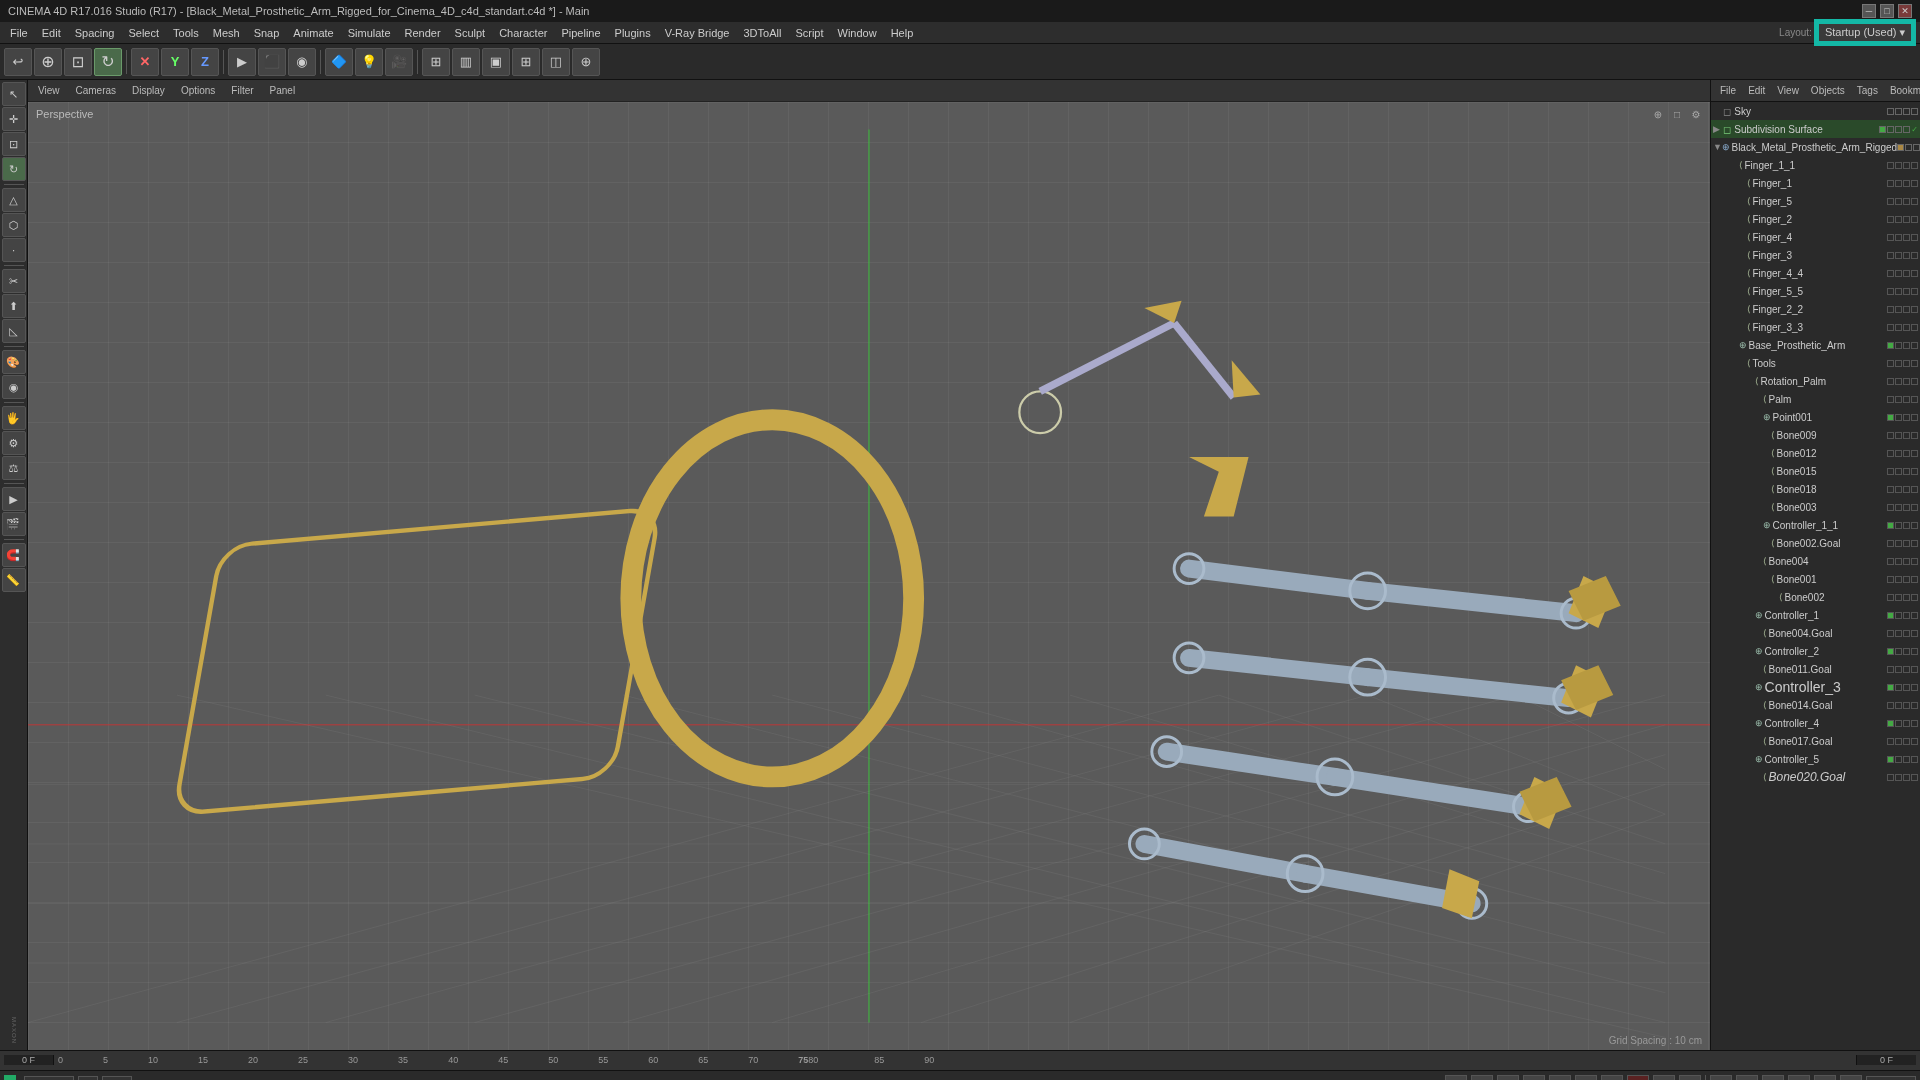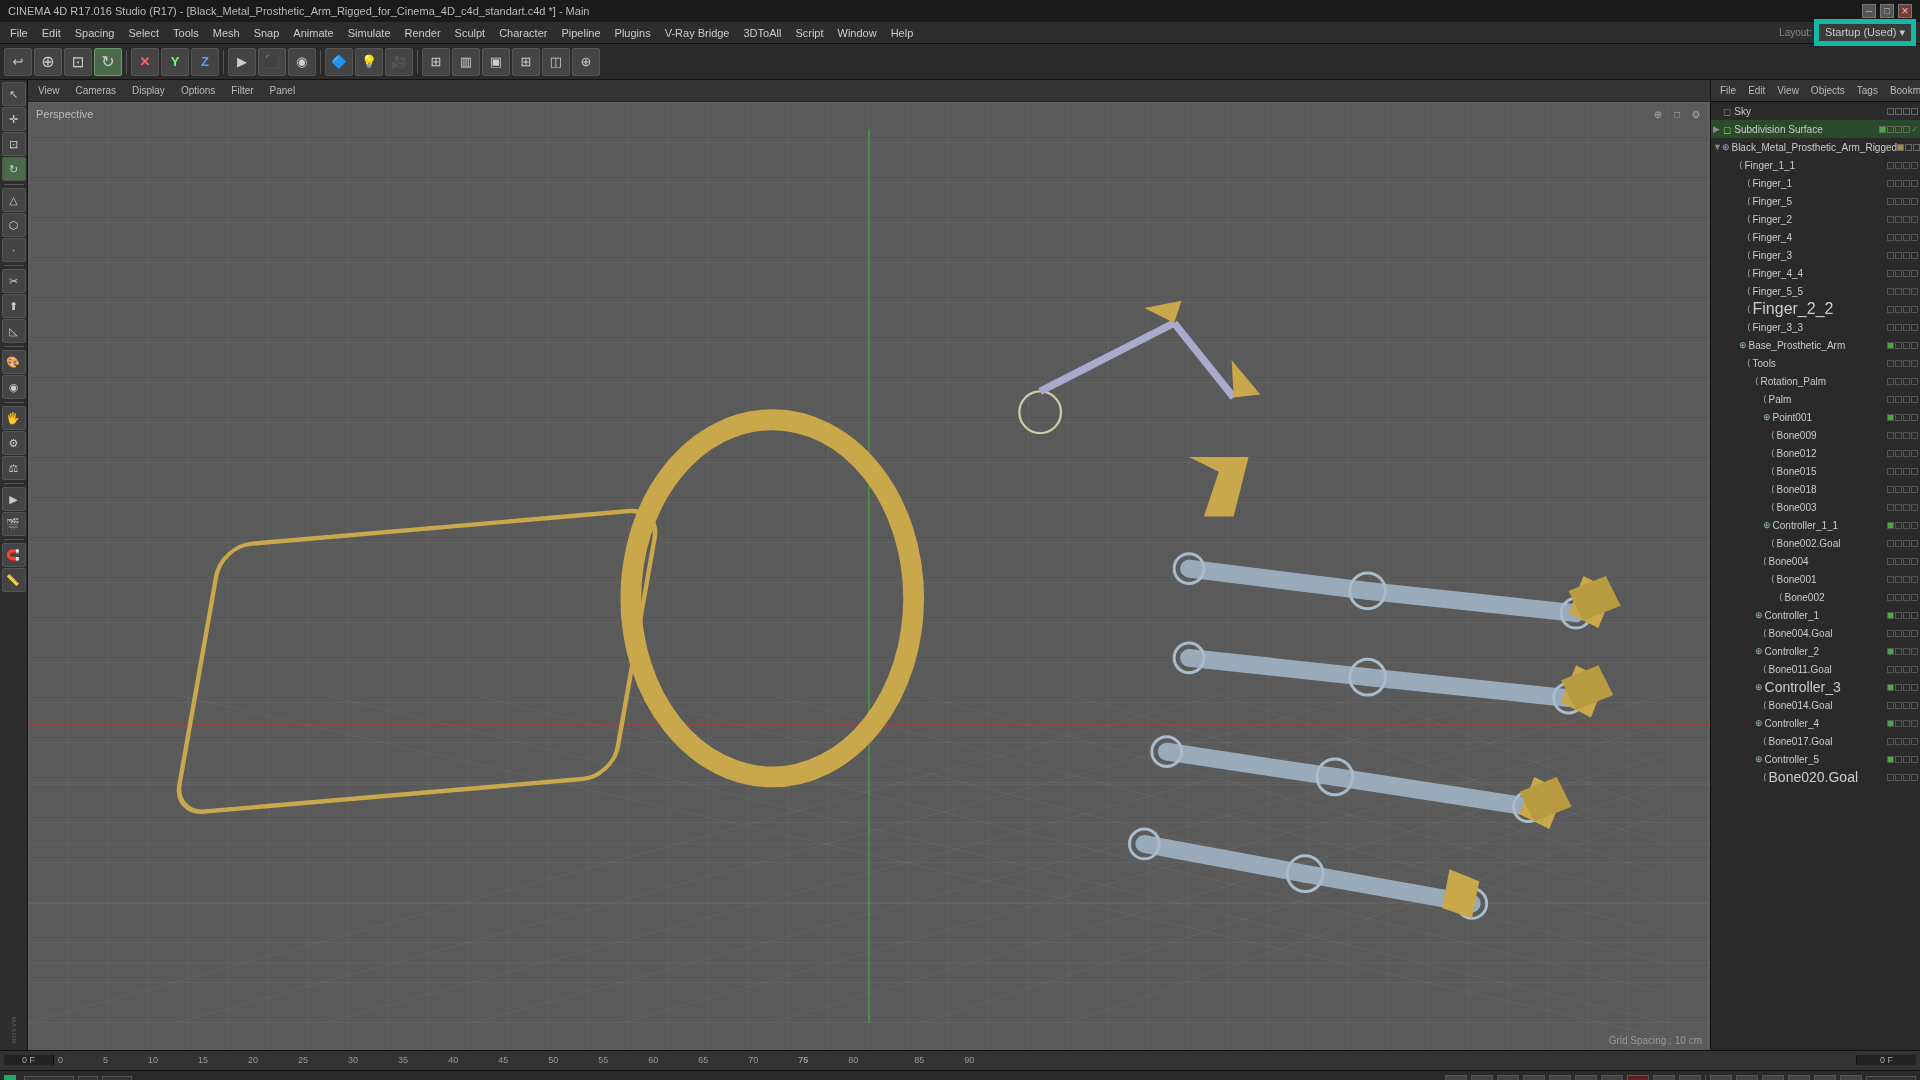--- a/index.html
+++ b/index.html
@@ -485,21 +485,21 @@
         <div style="width:7px;height:7px;background:transparent;border:1px solid #555;"></div>
         <div style="width:7px;height:7px;border:1px solid #555;"></div>
         <div style="width:7px;height:7px;border:1px solid #555;"></div>
         <div style="width:7px;height:7px;border:1px solid #555;"></div>
       </div>
     </div>
           <div class="om-item">
       <span style="width:24px;display:inline-block;"></span>
       <span class="om-expand"> </span>
       <span style="color:#aabb99;font-size:9px;margin-right:2px;">⟨</span>
-      <span style="font-size:16px;">Finger_2_2</span>
+      <span style="font-size:10px;">Finger_2_2</span>
       <div style="margin-left:auto;display:flex;gap:1px;align-items:center;">
         <div style="width:7px;height:7px;background:transparent;border:1px solid #555;"></div>
         <div style="width:7px;height:7px;border:1px solid #555;"></div>
         <div style="width:7px;height:7px;border:1px solid #555;"></div>
         <div style="width:7px;height:7px;border:1px solid #555;"></div>
       </div>
     </div>
           <div class="om-item">
       <span style="width:24px;display:inline-block;"></span>
       <span class="om-expand"> </span>
@@ -797,21 +797,21 @@
         <div style="width:7px;height:7px;background:#4a4;border:1px solid #555;"></div>
         <div style="width:7px;height:7px;border:1px solid #555;"></div>
         <div style="width:7px;height:7px;border:1px solid #555;"></div>
         <div style="width:7px;height:7px;border:1px solid #555;"></div>
       </div>
     </div>
           <div class="om-item">
       <span style="width:40px;display:inline-block;"></span>
       <span class="om-expand"> </span>
       <span style="color:#aabb99;font-size:9px;margin-right:2px;">⟨</span>
-      <span style="font-size:14px;">Bone020.Goal</span>
+      <span style="font-size:12px;font-style:italic;">Bone020.Goal</span>
       <div style="margin-left:auto;display:flex;gap:1px;align-items:center;">
         <div style="width:7px;height:7px;background:transparent;border:1px solid #555;"></div>
         <div style="width:7px;height:7px;border:1px solid #555;"></div>
         <div style="width:7px;height:7px;border:1px solid #555;"></div>
         <div style="width:7px;height:7px;border:1px solid #555;"></div>
       </div>
     </div>
         </div>
     </div>
   </div>
@@ -829,21 +829,21 @@
       <span style="margin-right:40px;" class="ruler-mark">25</span>
       <span style="margin-right:40px;" class="ruler-mark">30</span>
       <span style="margin-right:40px;" class="ruler-mark">35</span>
       <span style="margin-right:40px;" class="ruler-mark">40</span>
       <span style="margin-right:40px;" class="ruler-mark">45</span>
       <span style="margin-right:40px;" class="ruler-mark">50</span>
       <span style="margin-right:40px;" class="ruler-mark">55</span>
       <span style="margin-right:40px;" class="ruler-mark">60</span>
       <span style="margin-right:40px;" class="ruler-mark">65</span>
       <span style="margin-right:40px;" class="ruler-mark">70</span>
-      <span style="margin-right:40px;font-weight:bold;" class="ruler-mark">75</span>
+      <span style="font-weight:bold;" class="ruler-mark">75</span>
       <span style="margin-right:56px;" class="ruler-mark">80</span>
       <span style="margin-right:40px;" class="ruler-mark">85</span>
       <span style="margin-right:40px;" class="ruler-mark">90</span>
     </div>
     <div style="width:60px;background:#222;display:flex;align-items:center;justify-content:center;font-size:9px;color:#aaa;flex-shrink:0;border-left:1px solid #111;">0 F</div>
   </div>
   <div id="timeline-controls">
 
     <div style="width:12px;height:20px;background:#2a6;margin-right:4px;"></div>
 

